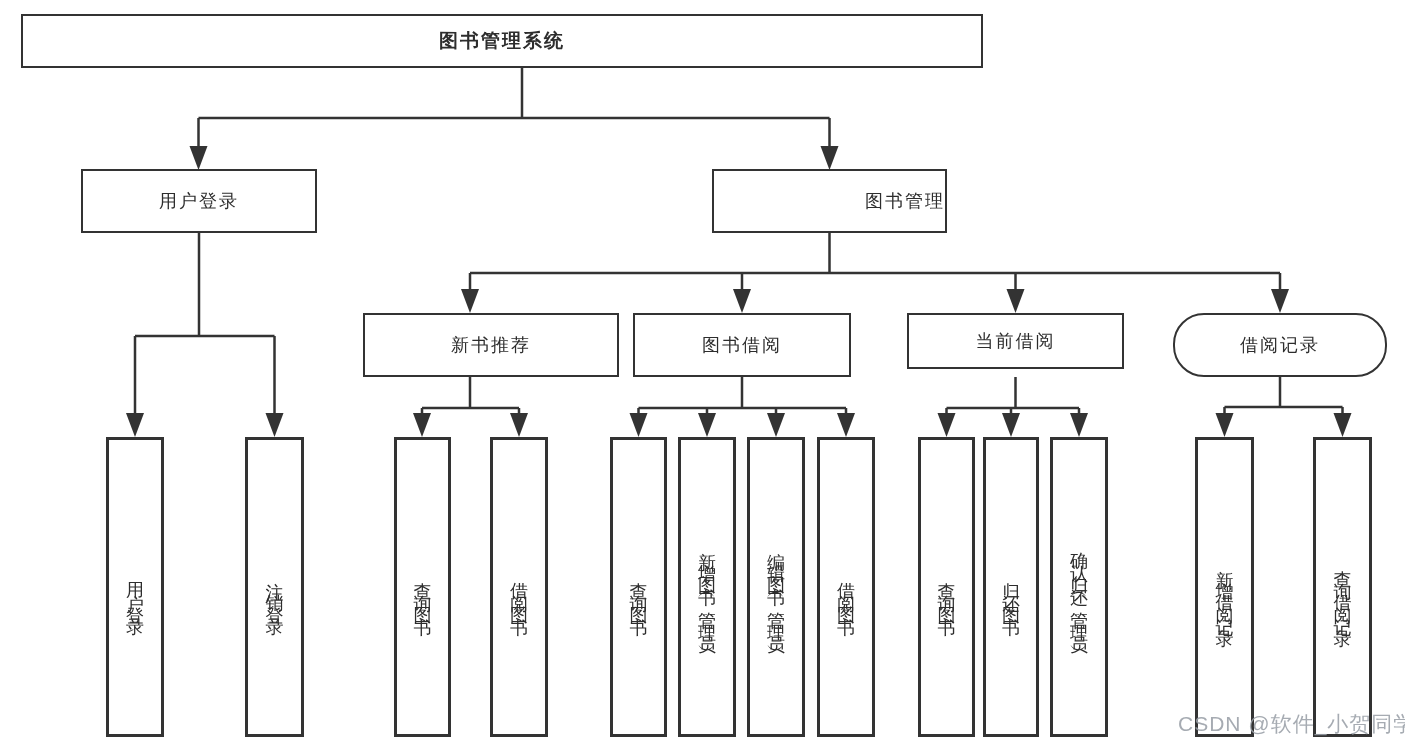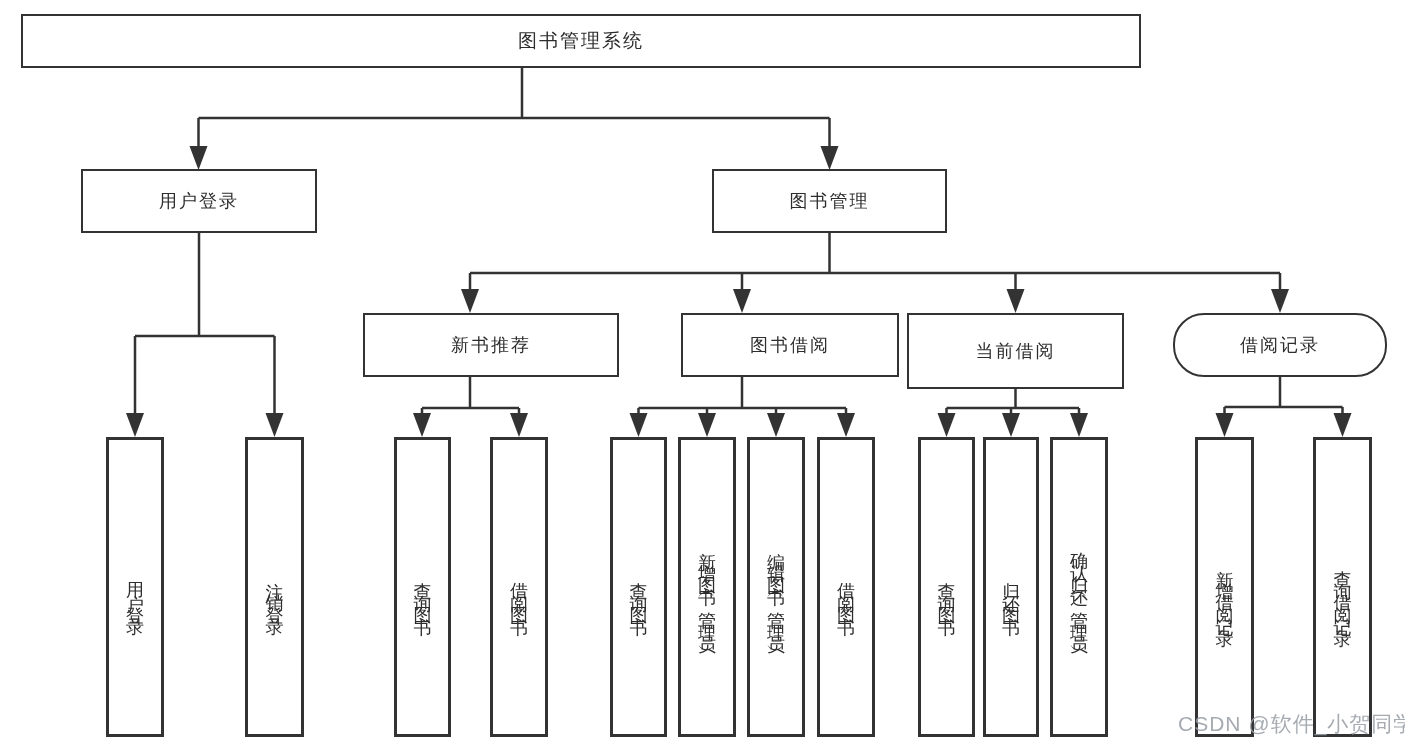--- a/index.html
+++ b/index.html
@@ -61,38 +61,38 @@
       <polygon points="767,413 785,413 776,437"></polygon>
       <polygon points="837,413 855,413 846,437"></polygon>
       <polygon points="937.5,413 955.5,413 946.5,437"></polygon>
       <polygon points="1002,413 1020,413 1011,437"></polygon>
       <polygon points="1070,413 1088,413 1079,437"></polygon>
       <polygon points="1215.5,413 1233.5,413 1224.5,437"></polygon>
       <polygon points="1333.5,413 1351.5,413 1342.5,437"></polygon>
     </g>
   </svg>
 
-  <div class="box" style="left:21px;top:14px;width:1120px;height:54px;">
+  <div class="box" style="left:21px;top:14px;width:962px;height:54px;font-weight:bold;">
     <span class="title-label">图书管理系统</span>
   </div>
 
   <div class="box" style="left:81px;top:169px;width:236px;height:64px;">
     <span class="h-label">用户登录</span>
   </div>
-  <div class="box" style="left:712px;top:169px;width:235px;height:64px;">
+  <div class="box" style="left:712px;top:169px;width:235px;height:64px;justify-content:flex-end;">
     <span class="h-label">图书管理</span>
   </div>
 
   <div class="box" style="left:363px;top:313px;width:256px;height:64px;">
     <span class="h-label">新书推荐</span>
   </div>
-  <div class="box" style="left:633px;top:313px;width:218px;height:64px;margin-left:48px;">
+  <div class="box" style="left:633px;top:313px;width:218px;height:64px;">
     <span class="h-label">图书借阅</span>
   </div>
-  <div class="box" style="left:907px;top:313px;width:217px;height:76px;">
+  <div class="box" style="left:907px;top:313px;width:217px;height:56px;">
     <span class="h-label">当前借阅</span>
   </div>
   <div class="box" style="left:1173px;top:313px;width:214px;height:64px;border-radius:31px;">
     <span class="h-label">借阅记录</span>
   </div>
 
   <div class="box v-box" style="left:106px;top:437px;width:58px;height:300px;">
     <span class="v-label">用户登录</span>
   </div>
   <div class="box v-box" style="left:245px;top:437px;width:59px;height:300px;">

